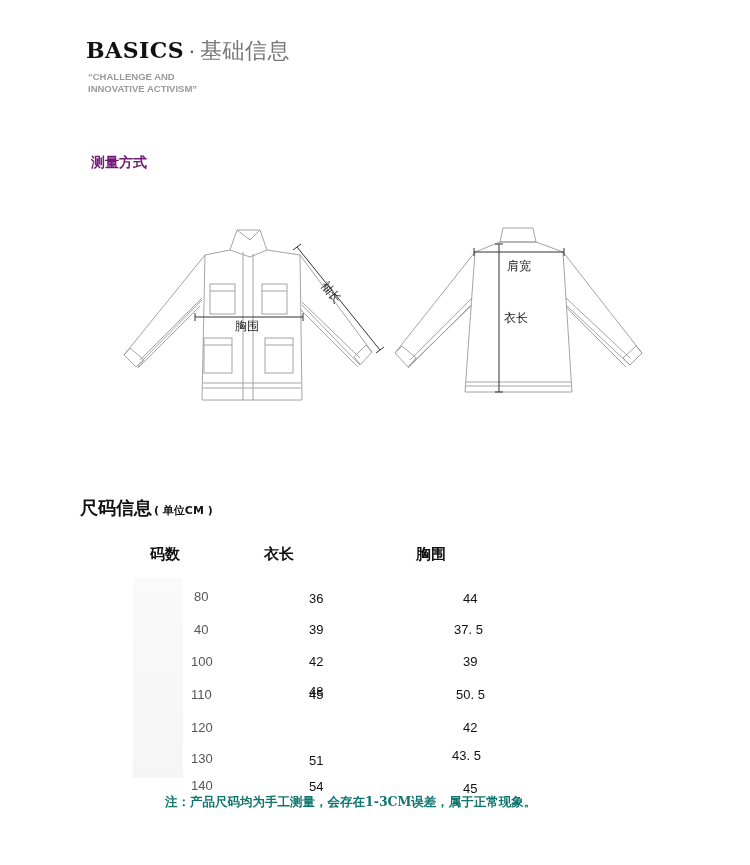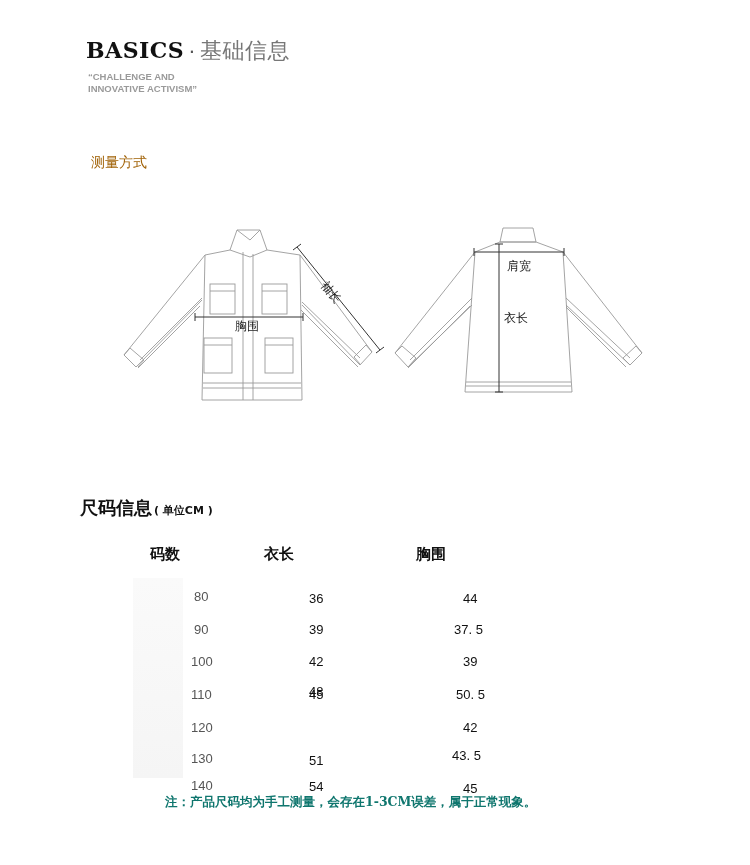--- a/index.html
+++ b/index.html
@@ -2,21 +2,21 @@
 <html><head>
 <meta charset="utf-8">
 <style>
   html,body{margin:0;padding:0;background:#fff;}
   body{width:750px;height:865px;position:relative;overflow:hidden;font-family:"DejaVu Sans","Liberation Sans",sans-serif;color:#111;}
   .abs{position:absolute;}
   .brand{left:86px;top:36px;font-family:"DejaVu Serif","Liberation Serif",serif;font-weight:900;font-size:22px;letter-spacing:0.5px;color:#111;white-space:nowrap;}
   .brand .dot{font-family:"Liberation Sans",sans-serif;font-weight:400;color:#555;margin:0 4px;}
   .brand .cn{font-family:"DejaVu Sans",sans-serif;font-weight:400;color:#777;font-size:22px;}
   .tagline{left:88px;top:71px;font-family:"Liberation Sans",sans-serif;font-size:9.5px;font-weight:700;color:#9a9a9a;line-height:12px;}
-  .h-measure{left:91px;top:154px;font-size:14px;font-weight:400;color:#a16207;}
+  .h-measure{left:91px;top:154px;font-size:14px;font-weight:700;color:#701a75;}
   .diagram{left:110px;top:210px;}
   .diagram2{left:380px;top:210px;}
   .lbl{font-size:12px;color:#222;}
   .h-size{left:80px;top:496px;font-size:18px;font-weight:700;color:#111;}
   .h-size .unit{font-size:11px;font-weight:700;margin-left:2px;}
   .th{top:545px;font-size:15px;font-weight:700;color:#111;}
   .cell{font-family:"Liberation Sans",sans-serif;font-size:13px;margin-left:36px;}
   .c1{color:#555;}
   .c2,.c3{color:#111;}
   .note{left:165px;top:794px;font-family:"DejaVu Serif","Liberation Serif",serif;font-size:12.5px;font-weight:700;color:#0f766e;white-space:nowrap;}
@@ -119,21 +119,21 @@
 <div class="abs th" style="left:264px;">衣长</div>
 <div class="abs th" style="left:416px;">胸围</div>
 
 <div>
   <div>
     <span class="abs cell c1" style="left:158px;top:589px;">80</span>
     <span class="abs cell c2" style="left:273px;top:591px;">36</span>
     <span class="abs cell c3" style="left:427px;top:591px;">44</span>
   </div>
   <div>
-    <span class="abs cell c1" style="left:158px;top:622px;">90</span>
+    <span class="abs cell c1" style="left:158px;top:622px;">40</span>
     <span class="abs cell c2" style="left:273px;top:622px;">39</span>
     <span class="abs cell c3" style="left:418px;top:622px;">37. 5</span>
   </div>
   <div>
     <span class="abs cell c1" style="left:155px;top:654px;">100</span>
     <span class="abs cell c2" style="left:273px;top:654px;">42</span>
     <span class="abs cell c3" style="left:427px;top:654px;">39</span>
   </div>
   <div>
     <span class="abs cell c1" style="left:155px;top:687px;">110</span>

